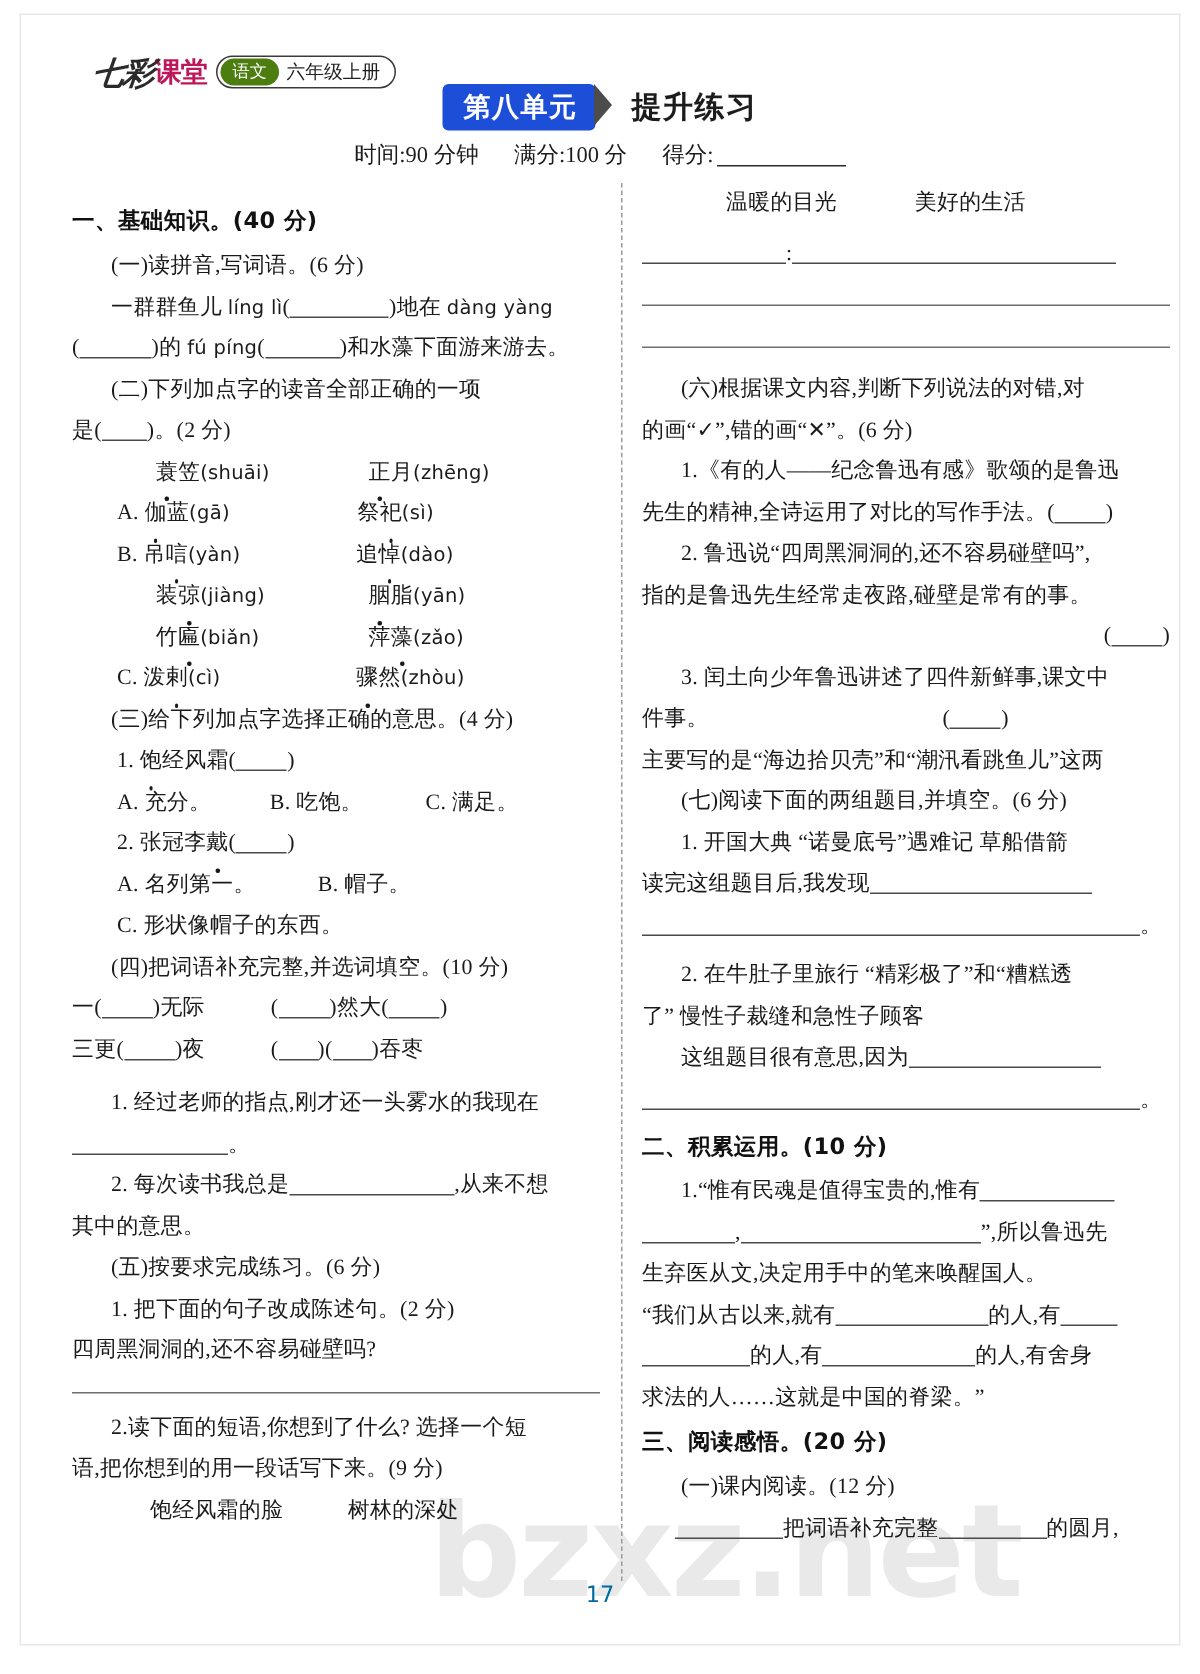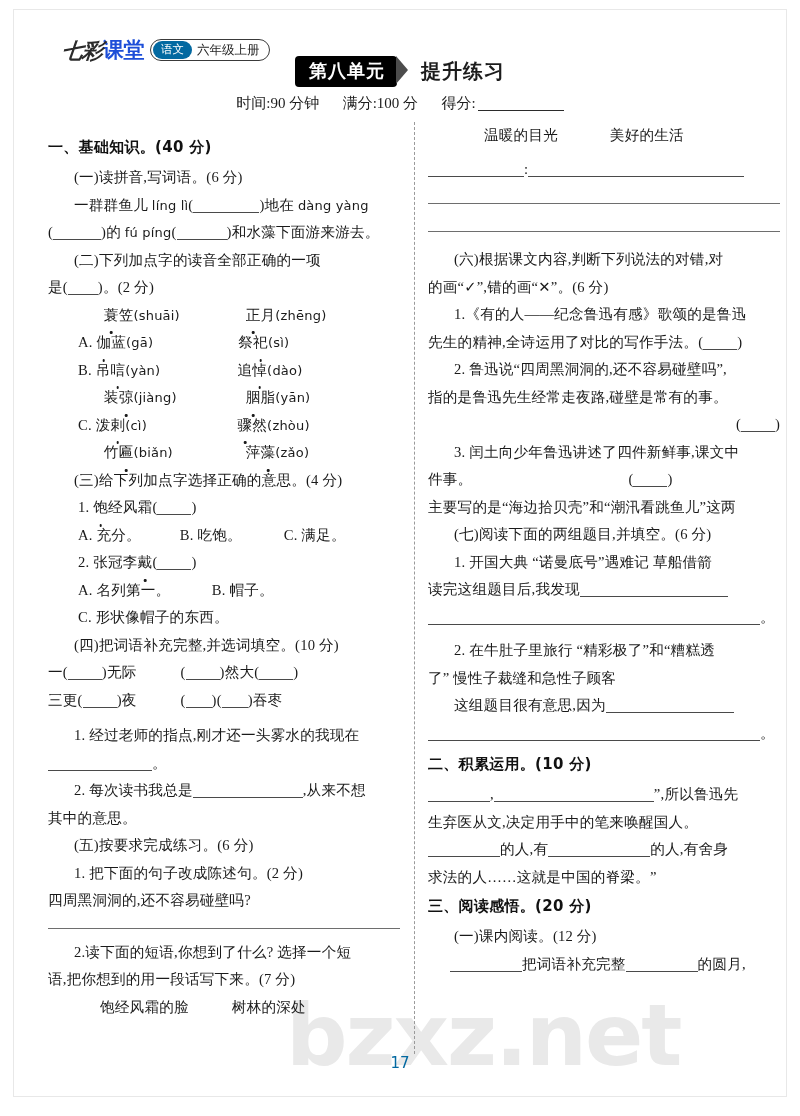--- a/index.html
+++ b/index.html
@@ -8,32 +8,32 @@
   .sheet{position:absolute;left:14px;top:10px;width:772px;height:1086px;background:#fff;
          box-shadow:0 0 0 1px #e8e8e8;}
   
   .watermark{position:absolute;left:272px;top:975px;font-family:"DejaVu Sans",sans-serif;
     font-weight:bold;font-size:86px;color:#e9e9e9;letter-spacing:-2px;z-index:0;
     user-select:none;white-space:nowrap;}
   
   .brand{position:absolute;left:48px;top:26px;display:flex;align-items:center;z-index:3;}
   .brand .qc{font-family:"DejaVu Serif",serif;font-weight:bold;font-size:21px;color:#2b2b2b;
      font-style:italic;letter-spacing:-1px;line-height:1;transform:skewX(-6deg);}
-  .brand .kt{font-family:"DejaVu Sans",sans-serif;font-weight:bold;font-size:21px;color:#1d4ed8;
+  .brand .kt{font-family:"DejaVu Sans",sans-serif;font-weight:bold;font-size:18px;color:#be185d;
      margin-left:1px;letter-spacing:-0.5px;}
   .pillwrap{display:flex;align-items:center;border:1.4px solid #3a3a3a;border-radius:11px;
      height:20px;margin-left:6px;padding-right:9px;}
-  .pill-dark{background:#0369a1;color:#fff;font-size:11.5px;border-radius:10px;
-     padding:1px 8px;margin:0 5px 0 2px;font-family:Liberation Mono, monospace;line-height:16px;
+  .pill-dark{background:#4d7c0f;color:#fff;font-size:11.5px;border-radius:10px;
+     padding:1px 8px;margin:0 5px 0 2px;font-family:Liberation Sans, sans-serif;line-height:16px;
      height:16px;display:flex;align-items:center;}
   .grade{font-size:12.5px;color:#1f1f1f;font-family:"DejaVu Sans",sans-serif;}
   
   .titlerow{position:absolute;left:0;right:0;top:46px;display:flex;justify-content:center;
      align-items:center;z-index:3;}
-  .unit-banner{position:relative;background:#000000;color:#fff;font-weight:bold;font-size:18px;
+  .unit-banner{position:relative;background:#1d4ed8;color:#fff;font-weight:bold;font-size:18px;
      padding:3px 12px 4px 14px;border-radius:4px;font-family:"DejaVu Sans",sans-serif;
      letter-spacing:1px;}
   .unit-banner:after{content:"";position:absolute;right:-11px;top:0;width:0;height:0;
      border-top:14px solid transparent;border-bottom:14px solid transparent;
      border-left:12px solid #4c4c4c;}
   .title-main{font-size:20px;font-weight:bold;color:#1c1c1c;margin-left:24px;
      font-family:"DejaVu Sans",sans-serif;letter-spacing:1px;}
   .meta{position:absolute;left:0;right:0;top:84px;text-align:center;font-size:15px;
      color:#1c1c1c;z-index:3;}
   .meta .blank{display:inline-block;width:86px;border-bottom:1.1px solid #2b2b2b;
@@ -130,32 +130,32 @@
       </p>
       <p class="ln" style="padding-left:30px">
         <span class="sp" style="width:22px"></span>
         <span class="twocolitem" style="width:138px">
           <span>装<span class="dot">弶</span></span><span class="py">(jiàng)</span>
         </span>
         <span><span class="dot">胭</span>脂</span><span class="py">(yān)</span>
       </p>
 
       <p class="ln" style="padding-left:30px">
+        <span class="sp" style="width:22px"></span>
+        <span class="twocolitem" style="width:138px">
+          <span>竹<span class="dot">匾</span></span><span class="py">(biǎn)</span>
+        </span>
+        <span>萍<span class="dot">藻</span></span><span class="py">(zǎo)</span>
+      </p>
+      <p class="ln" style="padding-left:30px">
         <span>C.</span>
         <span class="twocolitem" style="width:138px">
           <span>泼<span class="dot">剌</span></span><span class="py">(cì)</span>
         </span>
         <span><span class="dot">骤</span>然</span><span class="py">(zhòu)</span>
-      </p>
-      <p class="ln" style="padding-left:30px">
-        <span class="sp" style="width:22px"></span>
-        <span class="twocolitem" style="width:138px">
-          <span>竹<span class="dot">匾</span></span><span class="py">(biǎn)</span>
-        </span>
-        <span>萍<span class="dot">藻</span></span><span class="py">(zǎo)</span>
       </p>
 
       <p class="ln ind">(三)给下列加点字选择正确的意思。(4 分)</p>
       <p class="ln" style="padding-left:30px"><span>1. <span class="dot">饱</span>经风霜(</span><span class="u" style="width:34px"></span><span>)</span></p>
       <p class="ln" style="padding-left:30px">
         <span class="twocolitem" style="width:98px">A. 充分。</span>
         <span class="twocolitem" style="width:100px">B. 吃饱。</span>
         <span>C. 满足。</span>
       </p>
       <p class="ln" style="padding-left:30px"><span>2. 张冠李<span class="dot">戴</span>(</span><span class="u" style="width:34px"></span><span>)</span></p>
@@ -172,21 +172,21 @@
       <p class="ln ind" style="margin-top:8px">1. 经过老师的指点,刚才还一头雾水的我现在</p>
       <p class="ln"><span class="u" style="width:104px"></span><span>。</span></p>
       <p class="ln ind"><span>2. 每次读书我总是</span><span class="u" style="width:110px"></span><span>,从来不想</span></p>
       <p class="ln">其中的意思。</p>
 
       <p class="ln ind">(五)按要求完成练习。(6 分)</p>
       <p class="ln ind">1. 把下面的句子改成陈述句。(2 分)</p>
       <p class="ln">四周黑洞洞的,还不容易碰壁吗?</p>
       <span class="fullrule"></span>
       <p class="ln ind" style="margin-top:10px">2.读下面的短语,你想到了什么? 选择一个短</p>
-      <p class="ln">语,把你想到的用一段话写下来。(7 分)</p>
+      <p class="ln">语,把你想到的用一段话写下来。(9 分)</p>
       <p class="ln" style="padding-left:52px">
         <span class="twocolitem" style="width:128px">饱经风霜的脸</span>
         <span>树林的深处</span>
       </p>
     </div>
 
     <div class="col right">
 
       <p class="ln" style="padding-left:56px">
         <span class="twocolitem" style="width:122px">温暖的目光</span>
@@ -211,22 +211,24 @@
       <p class="ln ind">1. 开国大典  “诺曼底号”遇难记  草船借箭</p>
       <p class="ln"><span>读完这组题目后,我发现</span><span class="u" style="width:148px"></span></p>
       <p class="ln"><span class="u" style="width:332px"></span><span>。</span></p>
 
       <p class="ln ind" style="margin-top:6px">2. 在牛肚子里旅行  “精彩极了”和“糟糕透</p>
       <p class="ln">了”  慢性子裁缝和急性子顾客</p>
       <p class="ln ind"><span>这组题目很有意思,因为</span><span class="u" style="width:128px"></span></p>
       <p class="ln"><span class="u" style="width:332px"></span><span>。</span></p>
 
       <div class="h1" style="margin-top:8px">二、积累运用。(10 分)</div>
+      <p class="ln ind"><span>1.“惟有民魂是值得宝贵的,惟有</span><span class="u" style="width:90px"></span></p>
       <p class="ln"><span class="u" style="width:62px"></span><span>,</span><span class="u" style="width:160px"></span><span>”,所以鲁迅先</span></p>
       <p class="ln">生弃医从文,决定用手中的笔来唤醒国人。</p>
+      <p class="ln"><span>“我们从古以来,就有</span><span class="u" style="width:102px"></span><span>的人,有</span><span class="u" style="width:38px"></span></p>
       <p class="ln"><span class="u" style="width:72px"></span><span>的人,有</span><span class="u" style="width:102px"></span><span>的人,有舍身</span></p>
       <p class="ln">求法的人……这就是中国的脊梁。”</p>
 
       <div class="h1" style="margin-top:6px">三、阅读感悟。(20 分)</div>
       <p class="ln ind">(一)课内阅读。(12 分)</p>
       <p class="ln"><span class="sp" style="width:22px"></span><span class="u" style="width:72px"></span><span>把词语补充完整</span><span class="u" style="width:72px"></span><span>的圆月,</span></p>
     </div>
   </div>
 
   <div class="pgnum">17</div>

